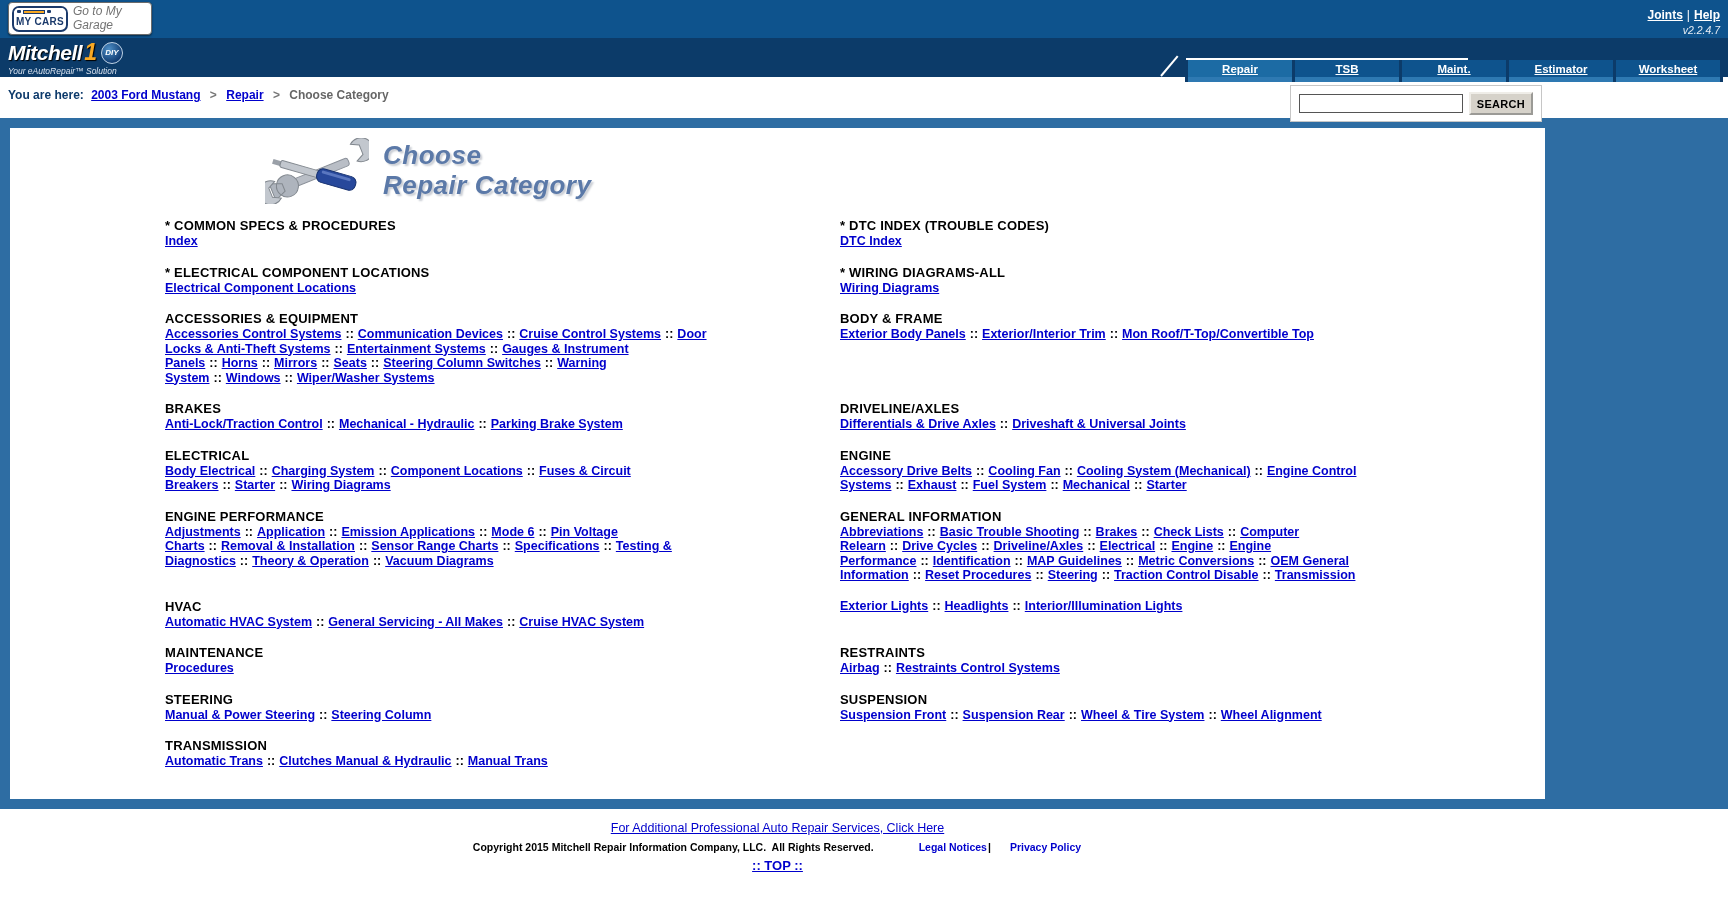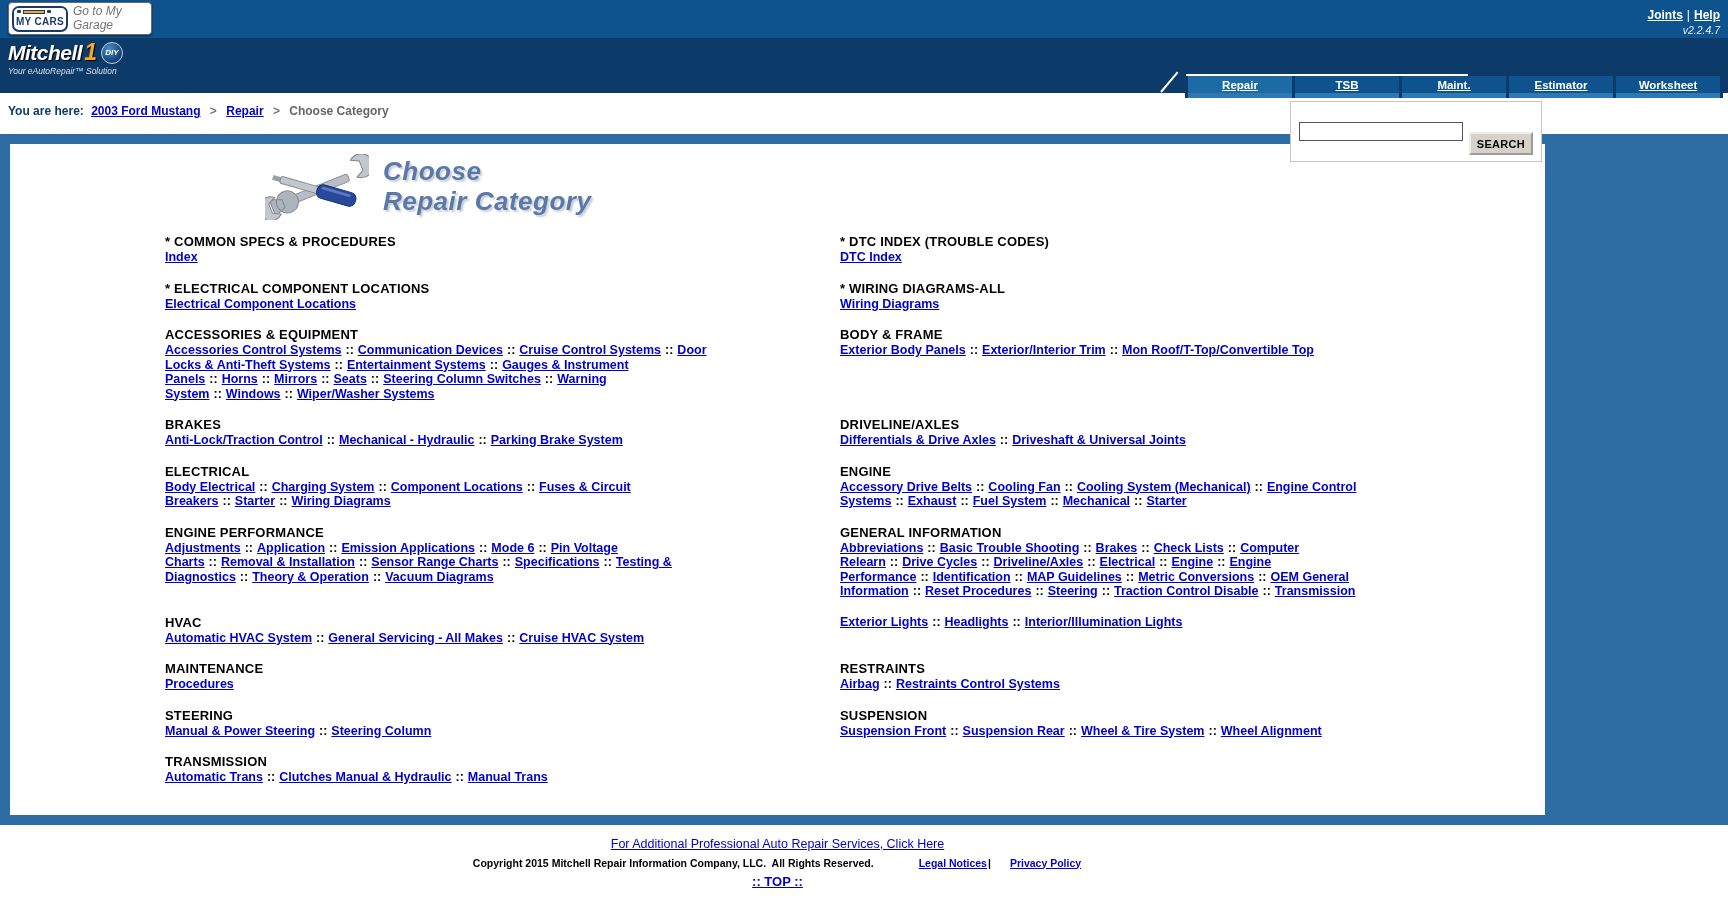--- a/index.html
+++ b/index.html
@@ -33,21 +33,21 @@
   .plate-chip { width:22px; height:4px; background:#F7A823; border:1px solid #1B3A6B; }
   .plate-text { font-size:10px; font-weight:bold; color:#1B3A6B; text-align:center; letter-spacing:.3px; line-height:12px; }
   .garage-text { font-size:12px; font-weight:normal; font-style:italic; color:#737373; width:72px; line-height:1.15; }
   .top-right { text-align:right; padding-top:6px; }
   .top-links { font-size:12px; font-weight:bold; }
   .top-links a { color:#fff; text-decoration:underline; }
   .top-links .sep { color:#fff; margin:0 4px; font-weight:normal; }
   .version { color:#E8EEF5; font-size:10.5px; font-style:italic; margin-top:2px; }
 
   
-  .logobar { height:55px; background:#0C3B69; position:relative; padding-left:8px; }
+  .logobar { height:39px; background:#0C3B69; position:relative; padding-left:8px; }
   .logo { padding-top:1px; display:inline-block; }
   .logo-main { display:flex; align-items:center; gap:4px; }
   .logo-word {
     font-size:21px; font-weight:bold; font-style:italic; color:#fff;
     letter-spacing:-.5px; text-shadow:1px 1px 1px #000;
   }
   .logo-one { font-size:23px; font-weight:bold; font-style:italic; color:#F7A823; text-shadow:1px 1px 1px #000; margin-left:-2px; }
   .diy-badge {
     width:22px; height:22px; border-radius:50%;
     background:radial-gradient(circle at 35% 30%, #4E8FC6, #123E74 70%);
@@ -85,21 +85,20 @@
     padding:6px 8px; display:flex; align-items:center; gap:6px;
   }
   .search-input {
     width:164px; height:19px; border:1px solid #555; font-size:12px; padding:0 3px;
     font-family:"Liberation Sans", sans-serif;
   }
   .search-btn {
     height:23px; padding:0 6px; font-size:11px; font-weight:bold; color:#000;
     background:#D6D2CA; border:2px outset #EFEDE8; cursor:pointer; letter-spacing:.3px;
     font-family:"Liberation Sans", sans-serif;
-    margin-top:24px;
   }
 
   
   .main { flex:1; background:#2E6DA3; padding:10px 183px 10px 10px; }
   .card { background:#fff; min-height:617px; padding-bottom:14px; }
   .title-block { display:flex; align-items:flex-start; padding:10px 0 14px 255px; }
   .tools-icon { width:104px; height:66px; flex:0 0 auto; }
   .page-title {
     margin-left:14px; font-size:26px; font-weight:bold; font-style:italic;
     color:#5B79A8; line-height:30px; letter-spacing:.5px;
@@ -114,21 +113,21 @@
   .cat-links { font-size:12.5px; line-height:14.5px; font-weight:bold; }
   .cat-link { color:#0000CC; text-decoration:underline; }
   .cat-sep { color:#000; margin:0 4px; }
 
   
   .footer { background:#fff; padding-top:9px; height:129px; }
   .footer-inner { width:1535px; margin-left:10px; text-align:center; }
   .services-link { font-size:12.5px; color:#0000CC; text-decoration:underline; display:inline-block; }
   .copyright-line { margin-top:5px; font-size:10.5px; font-weight:bold; color:#000; }
   .copyright-text { white-space:pre-wrap; }
-  .copyright-line a { color:#0000CC; text-decoration:underline; margin:4px 1px;padding-left:18px; }
+  .copyright-line a { color:#0000CC; margin:4px 1px;padding-left:18px; }
   .legal-gap { display:inline-block; width:26px; }
   .top-link { display:inline-block; margin-top:5px; font-size:13px; font-weight:bold; color:#0000CC; text-decoration:underline; }
 </style>
 </head>
 <body>
 
 <div class="topbar">
   <div class="garage-btn">
     <div class="plate">
       <div class="plate-strip">

